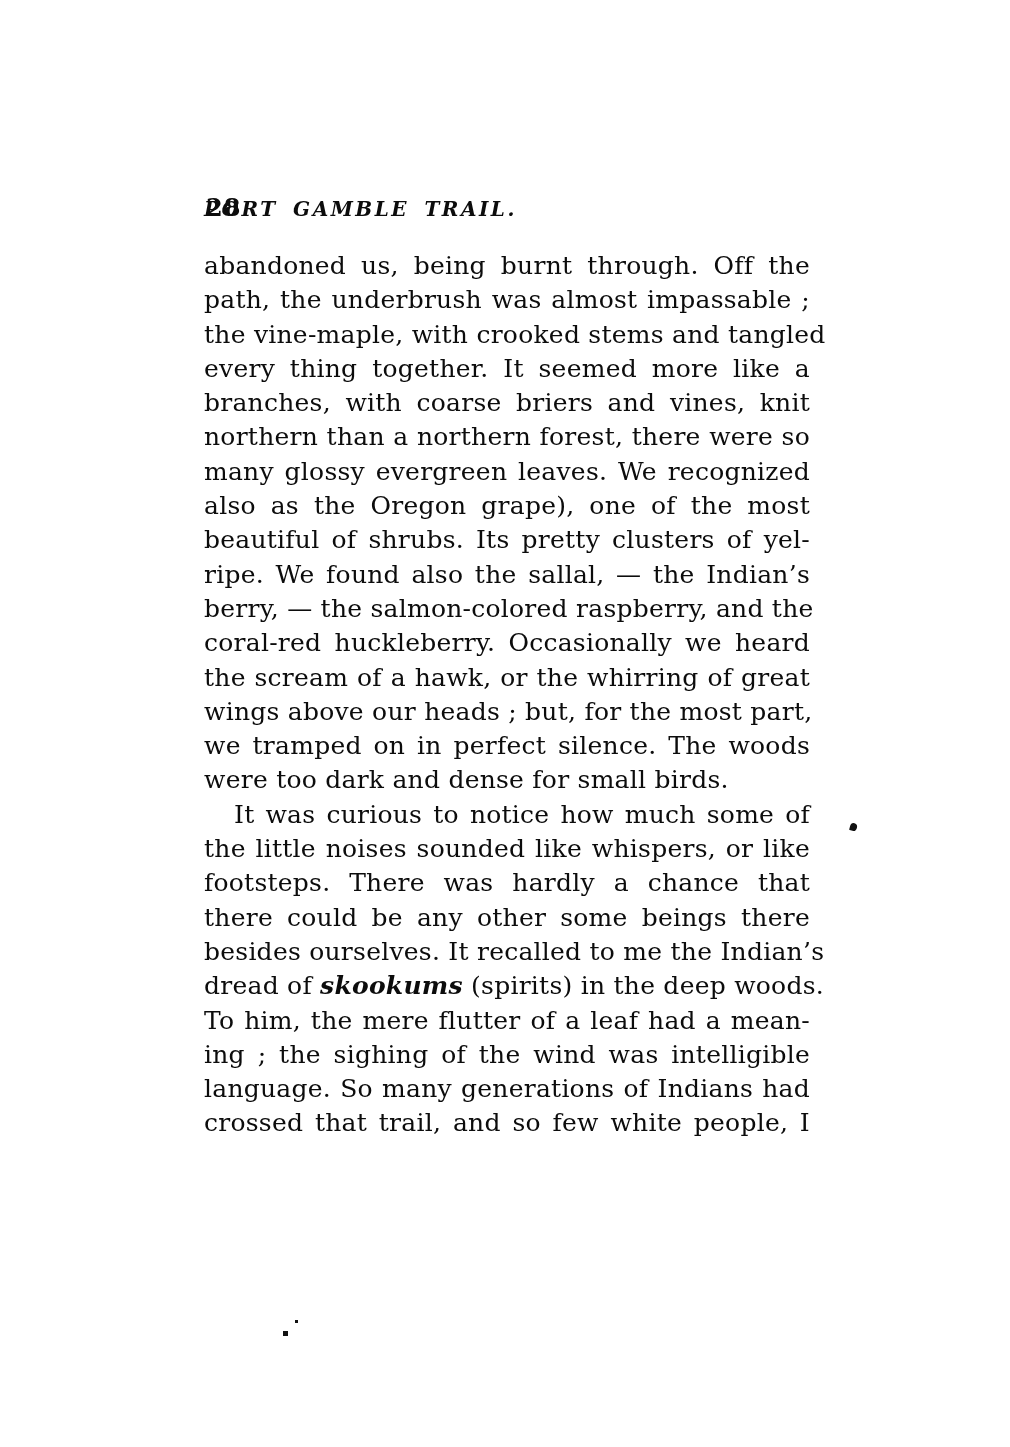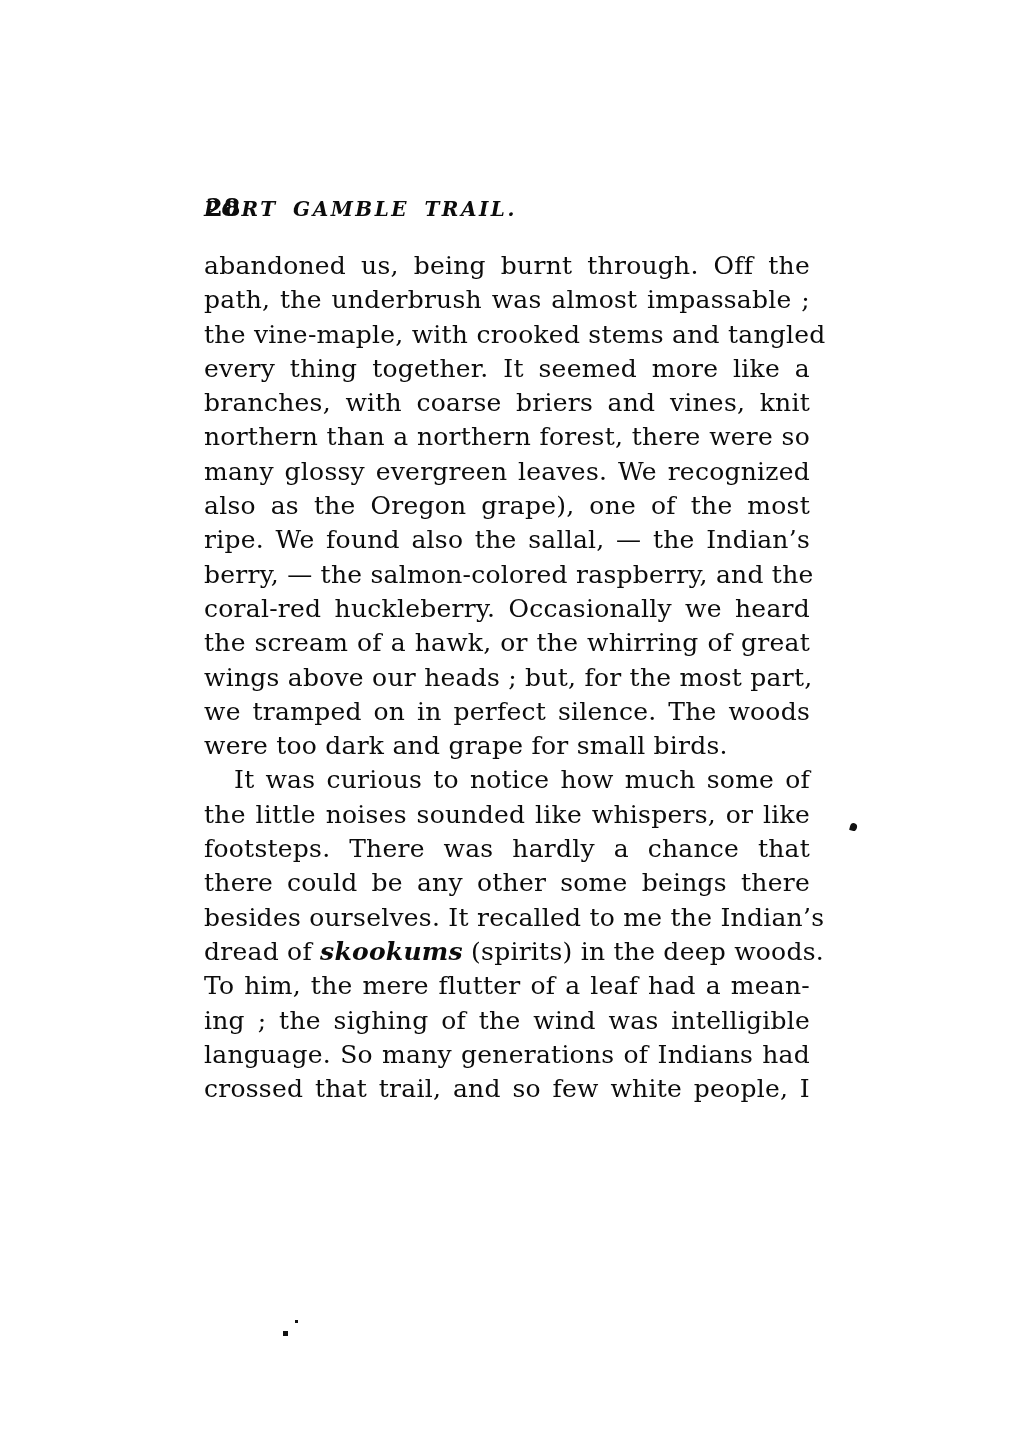--- a/index.html
+++ b/index.html
@@ -99,27 +99,28 @@
 
   <div class="body">
       <div class="line">abandoned us, being burnt through.  Off the</div>
       <div class="line">path, the underbrush was almost impassable ;</div>
       <div class="line">the vine-maple, with crooked stems and tangled</div>
       <div class="line">every thing together.  It seemed more like a</div>
       <div class="line">branches, with coarse briers and vines, knit</div>
       <div class="line">northern than a northern forest, there were so</div>
       <div class="line">many glossy evergreen leaves.  We recognized</div>
       <div class="line">also as the Oregon grape), one of the most</div>
+      <div class="line">beautiful of shrubs.  Its pretty clusters of yel-</div>
       <div class="line">ripe.  We found also the sallal, — the Indian’s</div>
       <div class="line">berry, — the salmon-colored raspberry, and the</div>
       <div class="line">coral-red huckleberry.  Occasionally we heard</div>
       <div class="line">the scream of a hawk, or the whirring of great</div>
       <div class="line">wings above our heads ; but, for the most part,</div>
       <div class="line">we tramped on in perfect silence.  The woods</div>
-      <div class="line ragged">were too dark and grape for small birds.</div>
+      <div class="line ragged">were too dark and dense for small birds.</div>
       <div class="line indent">It was curious to notice how much some of</div>
       <div class="line">the little noises sounded like whispers, or like</div>
       <div class="line">footsteps.  There was hardly a chance that</div>
       <div class="line">there could be any other some beings there</div>
       <div class="line">besides ourselves.  It recalled to me the Indian’s</div>
       <div class="line">dread of <i class="emph">skookums</i> (spirits) in the deep woods.</div>
       <div class="line">To him, the mere flutter of a leaf had a mean-</div>
       <div class="line">ing ; the sighing of the wind was intelligible</div>
       <div class="line">language.  So many generations of Indians had</div>
       <div class="line">crossed that trail, and so few white people, I</div>

